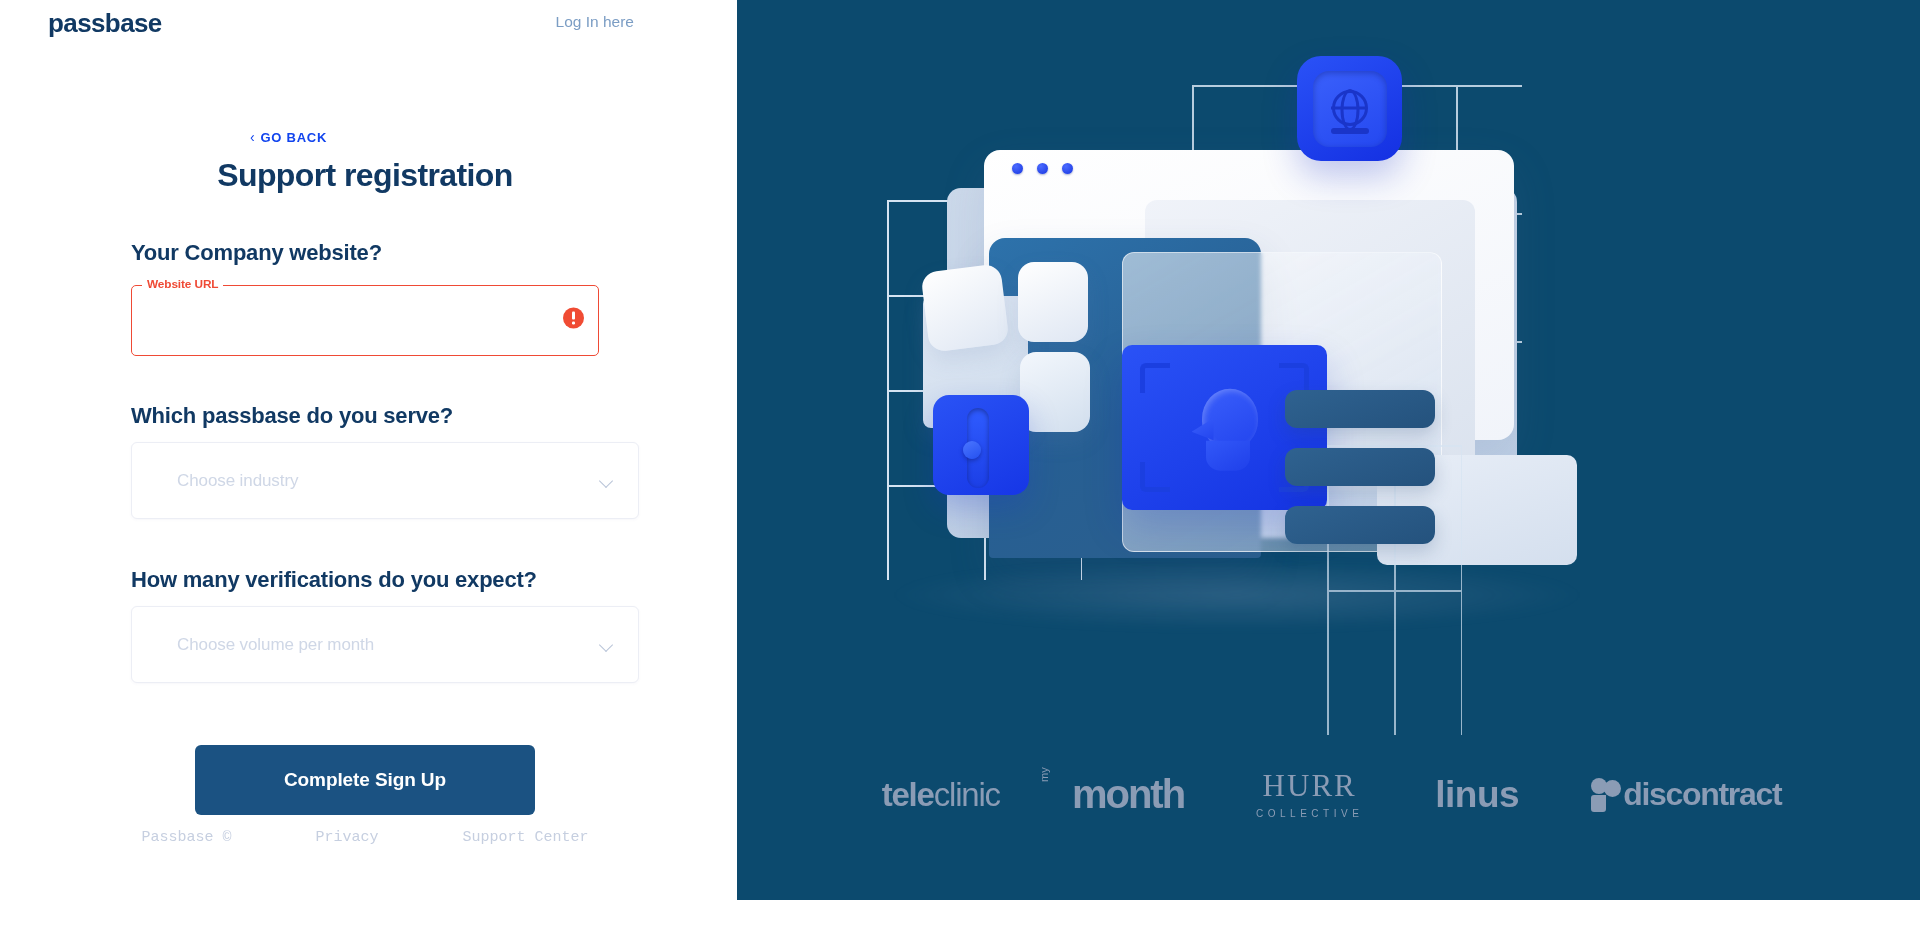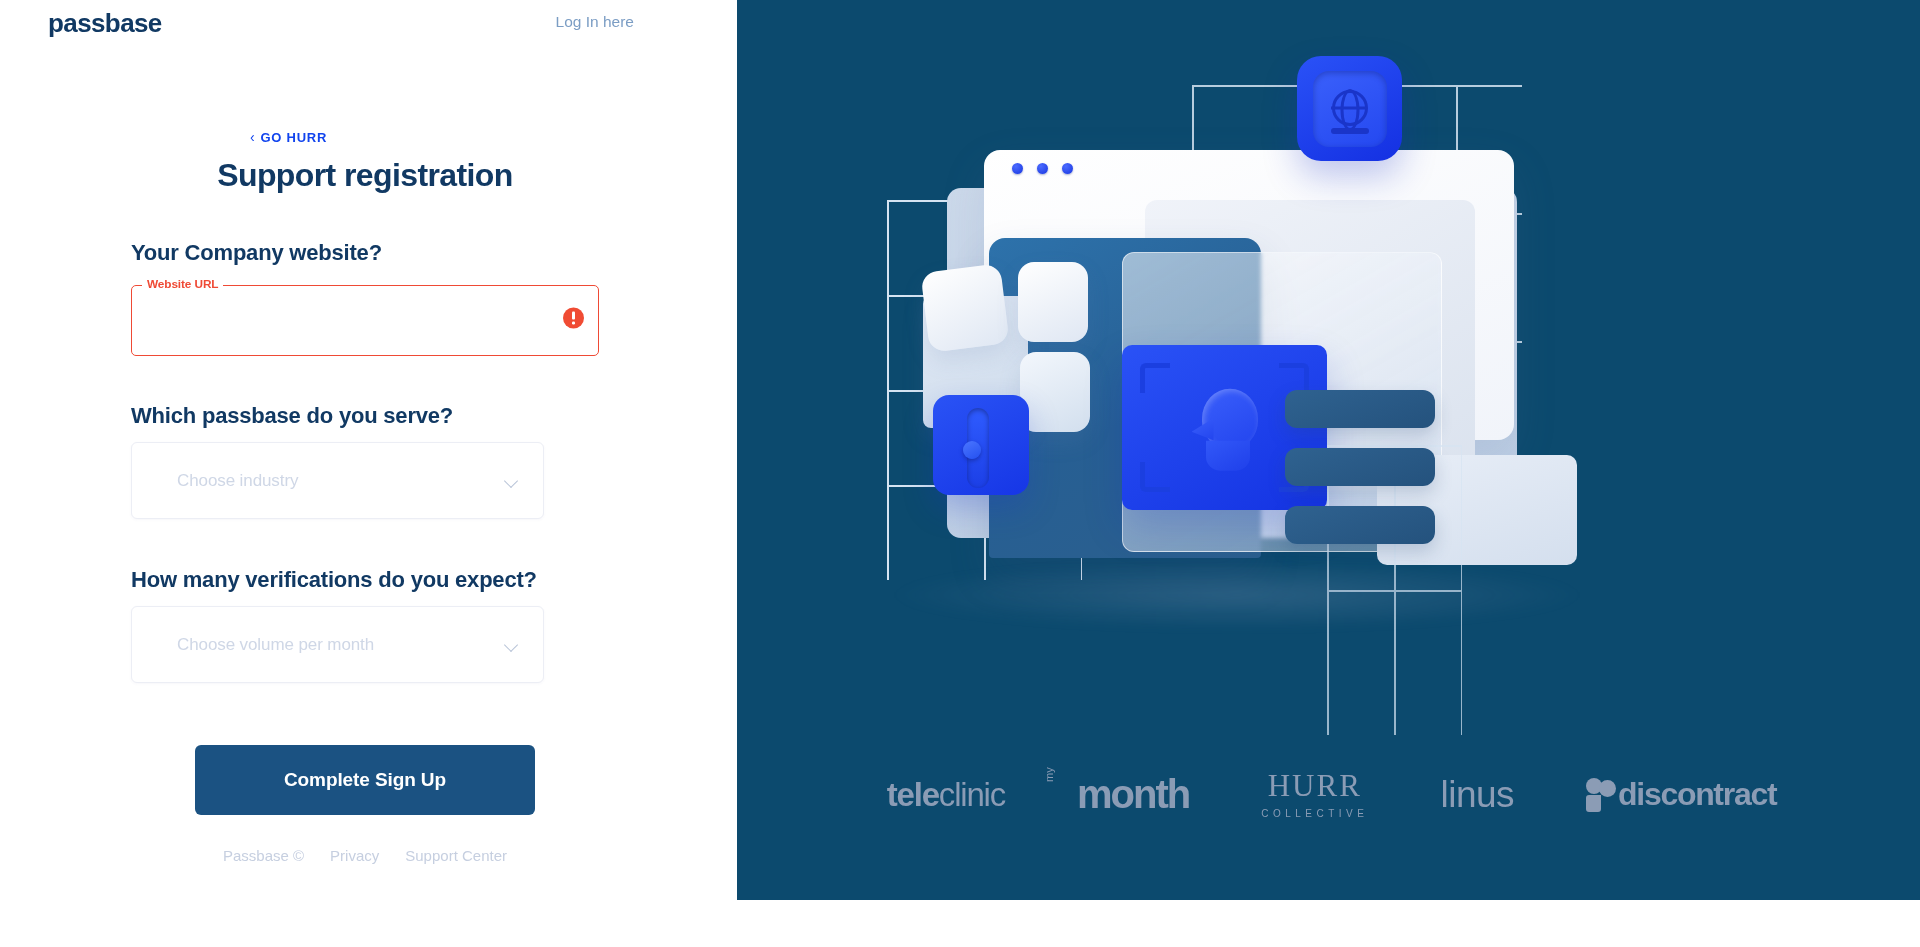--- a/index.html
+++ b/index.html
@@ -162,21 +162,21 @@
     width: 2.6px;
     height: 2.6px;
     background: #ffffff;
     border-radius: 50%;
     bottom: 4.2px;
   }
 
   
   .select-field {
     position: relative;
-    width: 413px;
+    width: 508px;
     height: 77px;
     border: 1px solid #eceef5;
     border-radius: 6px;
     background: #ffffff;
     box-shadow: 0 1px 3px rgba(60,80,130,0.045);
     cursor: pointer;
     display: flex;
     align-items: center;
     padding: 0 20px 0 45px;
   }
@@ -214,24 +214,25 @@
     background: #1b5282;
     color: #ffffff;
     font-family: inherit;
     font-size: 19px;
     font-weight: 700;
     letter-spacing: -0.1px;
     cursor: pointer;
   }
 
   .footer-links {
-    margin-top: 32px;
+    margin-top: 14px;
     display: flex;
     justify-content: center;
-    gap: 26px;
+    gap: 84px;
+    font-family: Liberation Mono, monospace;
   }
   .footer-links a {
     font-size: 15px;
     color: #c6cfe0;
     text-decoration: none;
     cursor: pointer;
     white-space: nowrap;
   }
 
   
@@ -543,21 +544,21 @@
     letter-spacing: 0;
     transform: rotate(-90deg);
     transform-origin: left bottom;
   }
 
   .logo-hurr { display: block; text-align: center; font-family: "Liberation Serif", "DejaVu Serif", serif; }
   .logo-hurr .main { font-size: 31px; letter-spacing: 2px; font-weight: 400; display: block; line-height: 1; }
   .logo-hurr .sub { font-size: 10px; letter-spacing: 4.5px; display: block; margin-top: 7px;
                     font-family: "Liberation Sans", sans-serif; }
 
-  .logo-linus { font-size: 37px; font-weight: 400; letter-spacing: -0.5px; }
+  .logo-linus { font-size: 37px; font-weight: 700; letter-spacing: -0.5px; }
 
   .logo-discontract { display: flex; align-items: center; gap: 2px; }
   .logo-discontract .mark { position: relative; width: 30px; height: 34px; flex: 0 0 auto; }
   .logo-discontract .mark .head {
     position: absolute; left: 0; top: 0;
     width: 16px; height: 16px; border-radius: 50%; background: #8b9cb5;
   }
   .logo-discontract .mark .head2 {
     position: absolute; left: 13px; top: 2px;
     width: 17px; height: 17px; border-radius: 50%; background: #8b9cb5;
@@ -576,21 +577,21 @@
   <div class="left-panel">
 
     <div class="brand-logo">passbase</div>
 
     <a class="login-link">Log In here</a>
 
     <div class="form-wrap">
 
       <a class="go-back">
         <span class="chev">‹</span>
-        <span>GO HURR</span>
+        <span>GO BACK</span>
       </a>
 
       <h1 class="page-title">Support registration</h1>
 
       
       <div class="field-group g1">
         <div class="field-question">Your Company website?</div>
         <div class="outlined-field">
           <fieldset>
             <legend>Website URL</legend>

